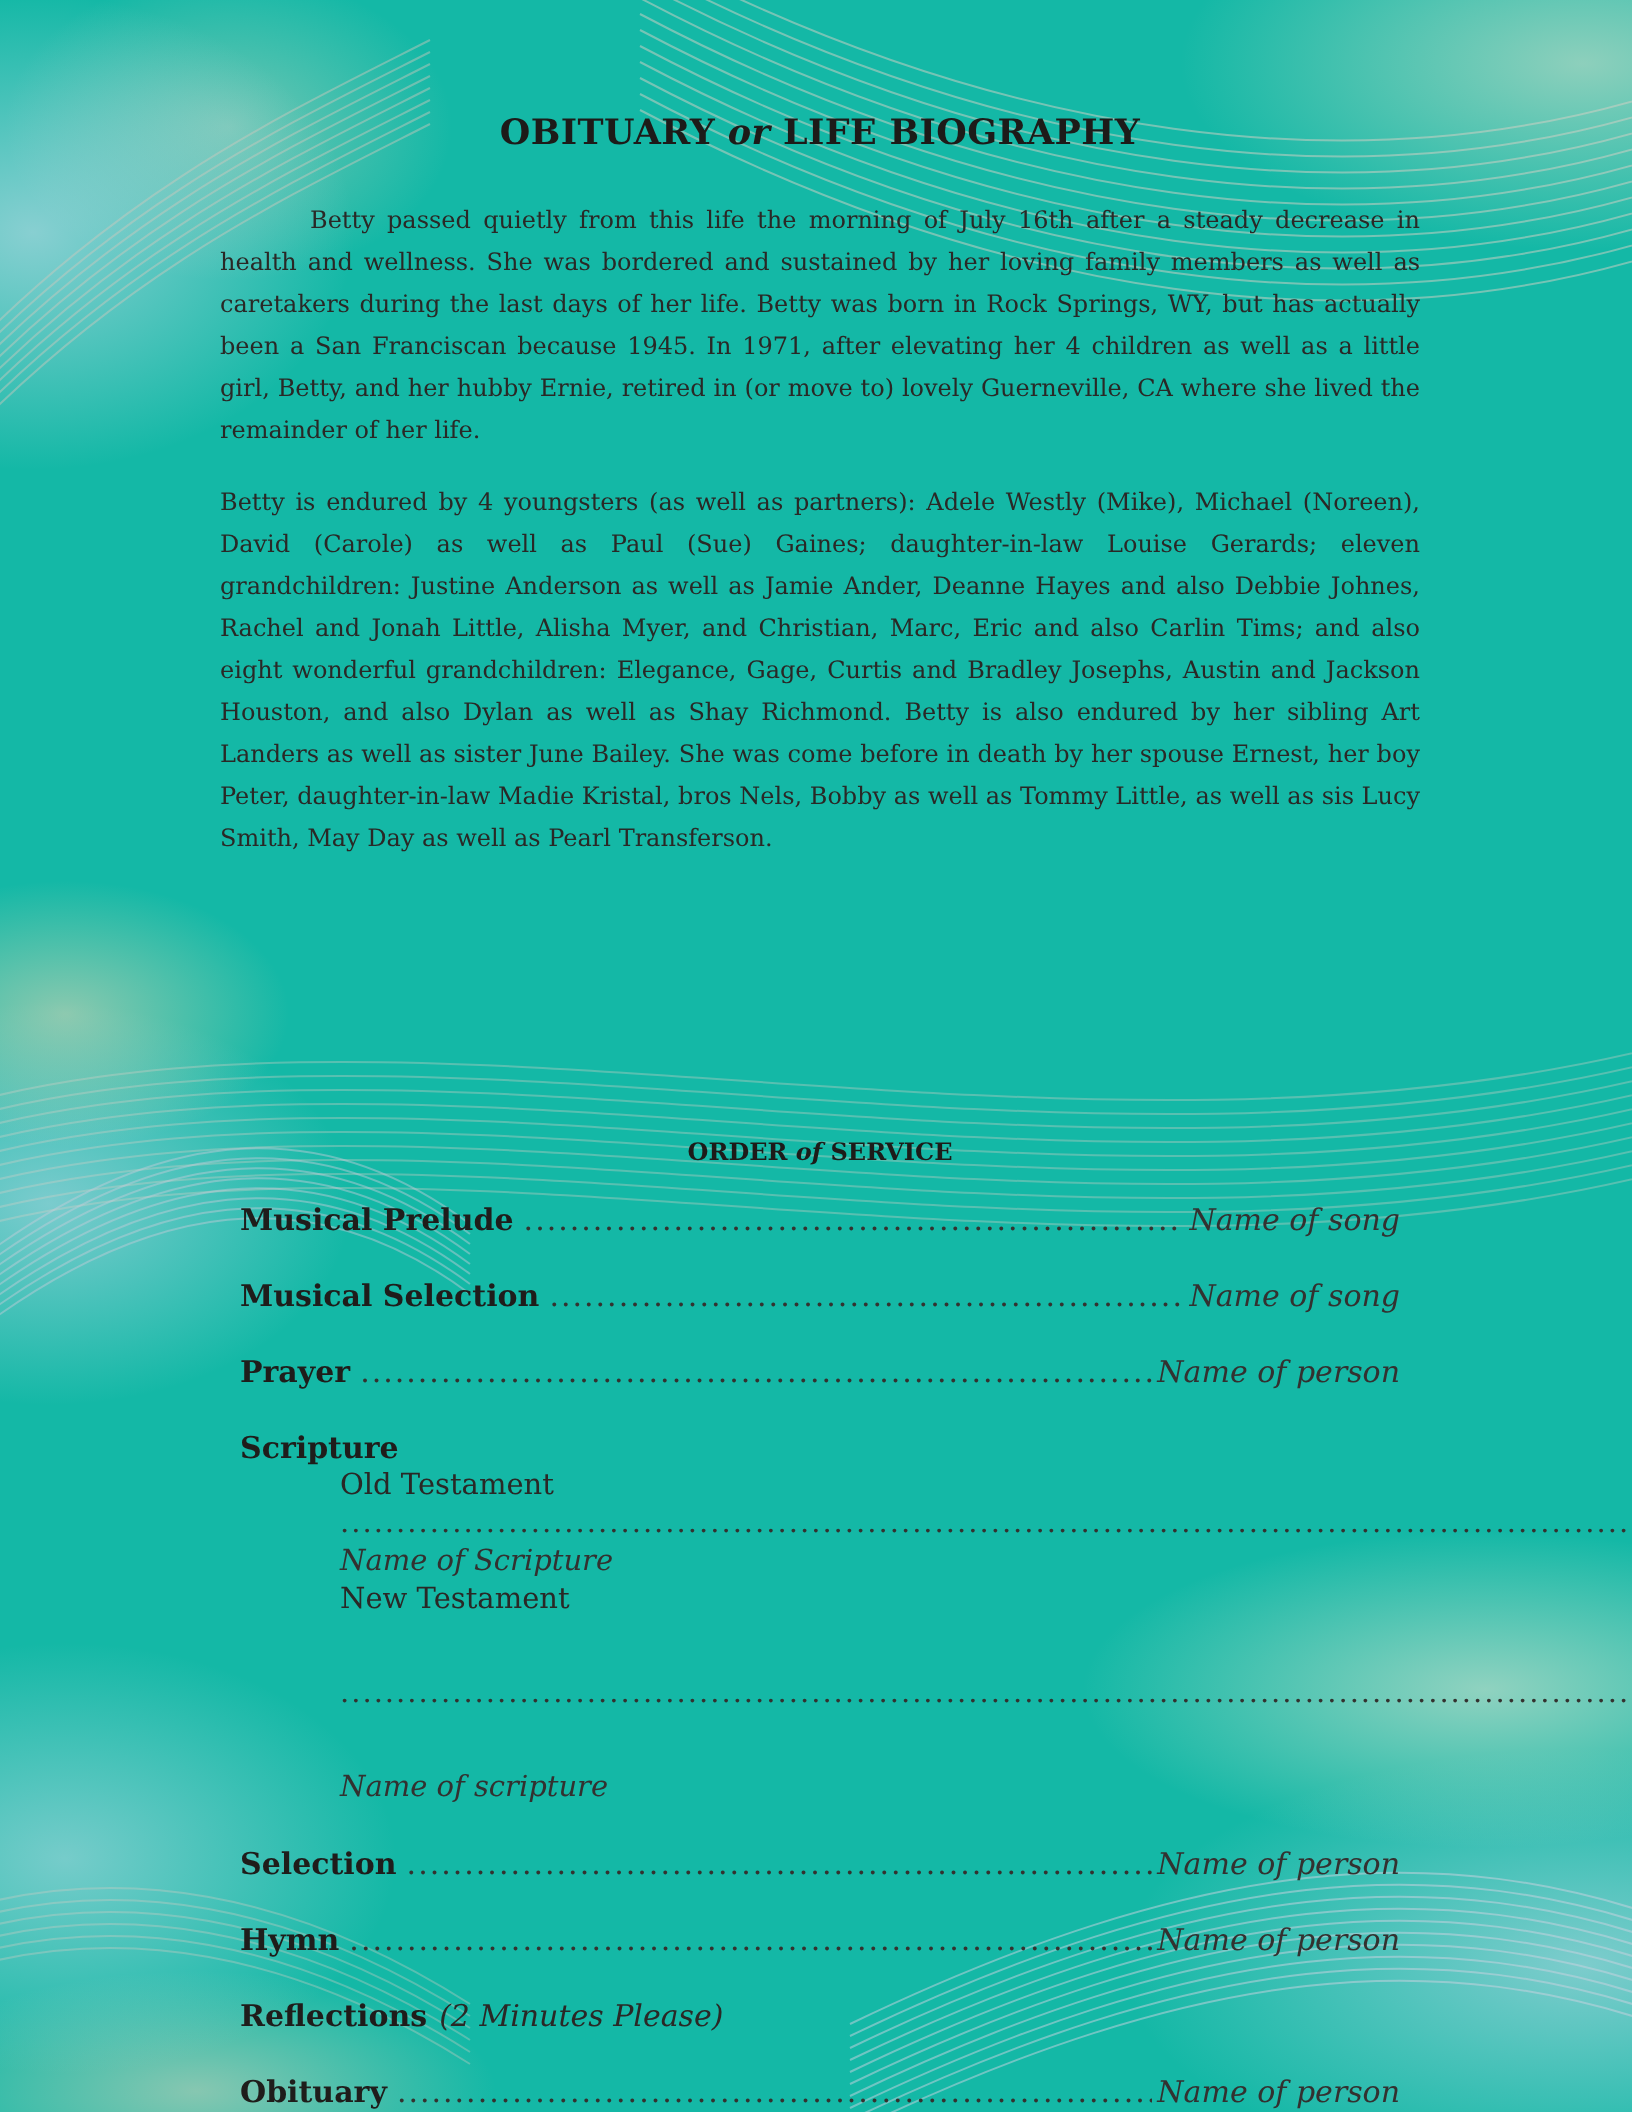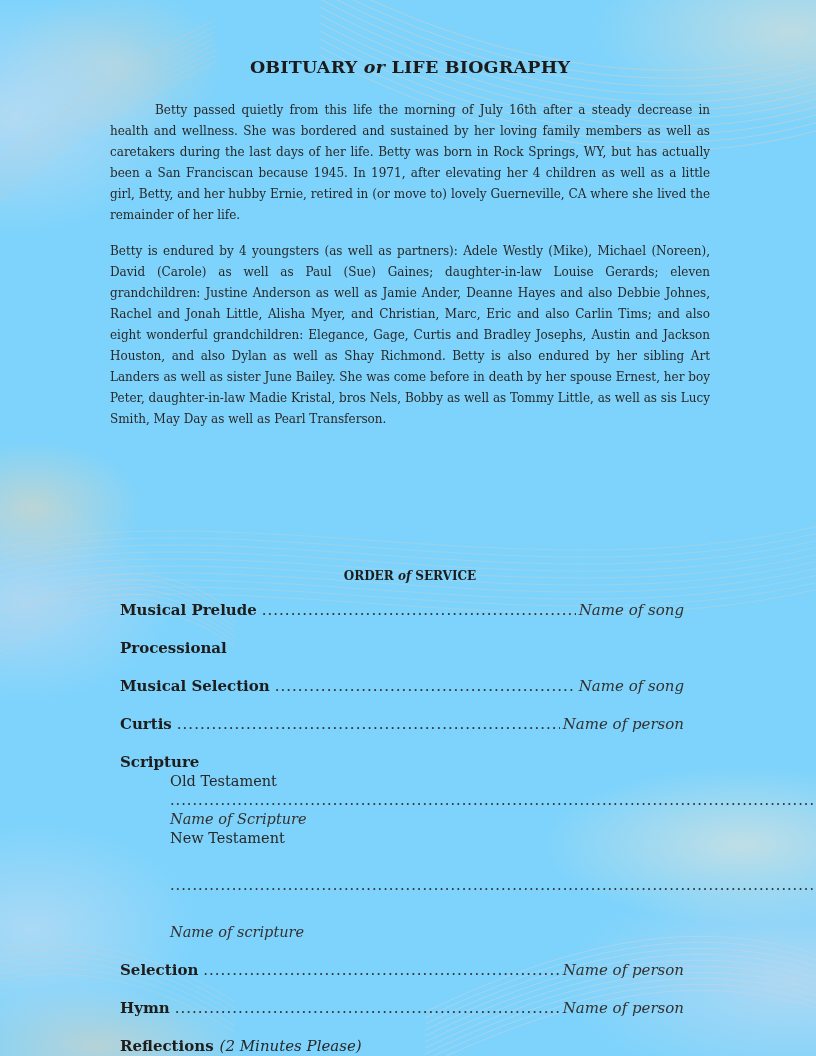--- a/index.html
+++ b/index.html
@@ -3,21 +3,21 @@
 <meta charset="utf-8">
 <style>
   html, body { margin: 0; padding: 0; }
   body { background: #ffffff; }
 
   .page {
     position: relative;
     width: 816px;
     height: 1056px;
     margin: 0 auto;
-    background: #7dd3fc;
+    background: #14b8a6;
     overflow: hidden;
     font-family: "DejaVu Serif", serif;
     color: #272523;
   }
 
   
   .bg-tints {
     position: absolute; inset: 0;
     background:
       radial-gradient(230px 170px at 2% 11%,  rgba(213,223,238,0.60), rgba(213,223,238,0) 70%),
@@ -65,21 +65,21 @@
     font-weight: bold;
     color: #1d1b19;
   }
   .order-title .w-it { font-style: italic; font-weight: bold; }
 
   .order-row {
     display: flex;
     align-items: baseline;
     font-size: 15px;
     line-height: 20px;
-    margin: 0 16px 18px 0;
+    margin: 0 0 18px 0;
   }
   .order-row .label { font-weight: bold; white-space: nowrap; color: #1f1d1b; }
   .order-row .dots {
     flex: 1 1 auto;
     overflow: hidden;
     white-space: nowrap;
     margin: 0 3px 0 5px;
     letter-spacing: 1px;
     color: #34322f;
   }
@@ -196,32 +196,29 @@
 
     <section class="order-section">
       <h2 class="order-title"><span>ORDER</span><span class="w-it"> of </span><span>SERVICE</span></h2>
 
       <div class="order-row">
         <span class="label">Musical Prelude</span>
         <span class="dots">............................................................................................................................................................................................................................</span>
         <span class="value">Name of song</span>
       </div>
 
-      <div class="order-row">
-        <span class="label">Processional</span>
-      </div>
 
       <div class="order-row">
         <span class="label">Musical Selection</span>
         <span class="dots">............................................................................................................................................................................................................................</span>
         <span class="value">Name of song</span>
       </div>
 
       <div class="order-row">
-        <span class="label">Curtis</span>
+        <span class="label">Prayer</span>
         <span class="dots">............................................................................................................................................................................................................................</span>
         <span class="value">Name of person</span>
       </div>
 
       <div class="order-row tight">
         <span class="label">Scripture</span>
       </div>
 
       <div class="order-row tight sub">
         <span class="label">Old Testament</span>

